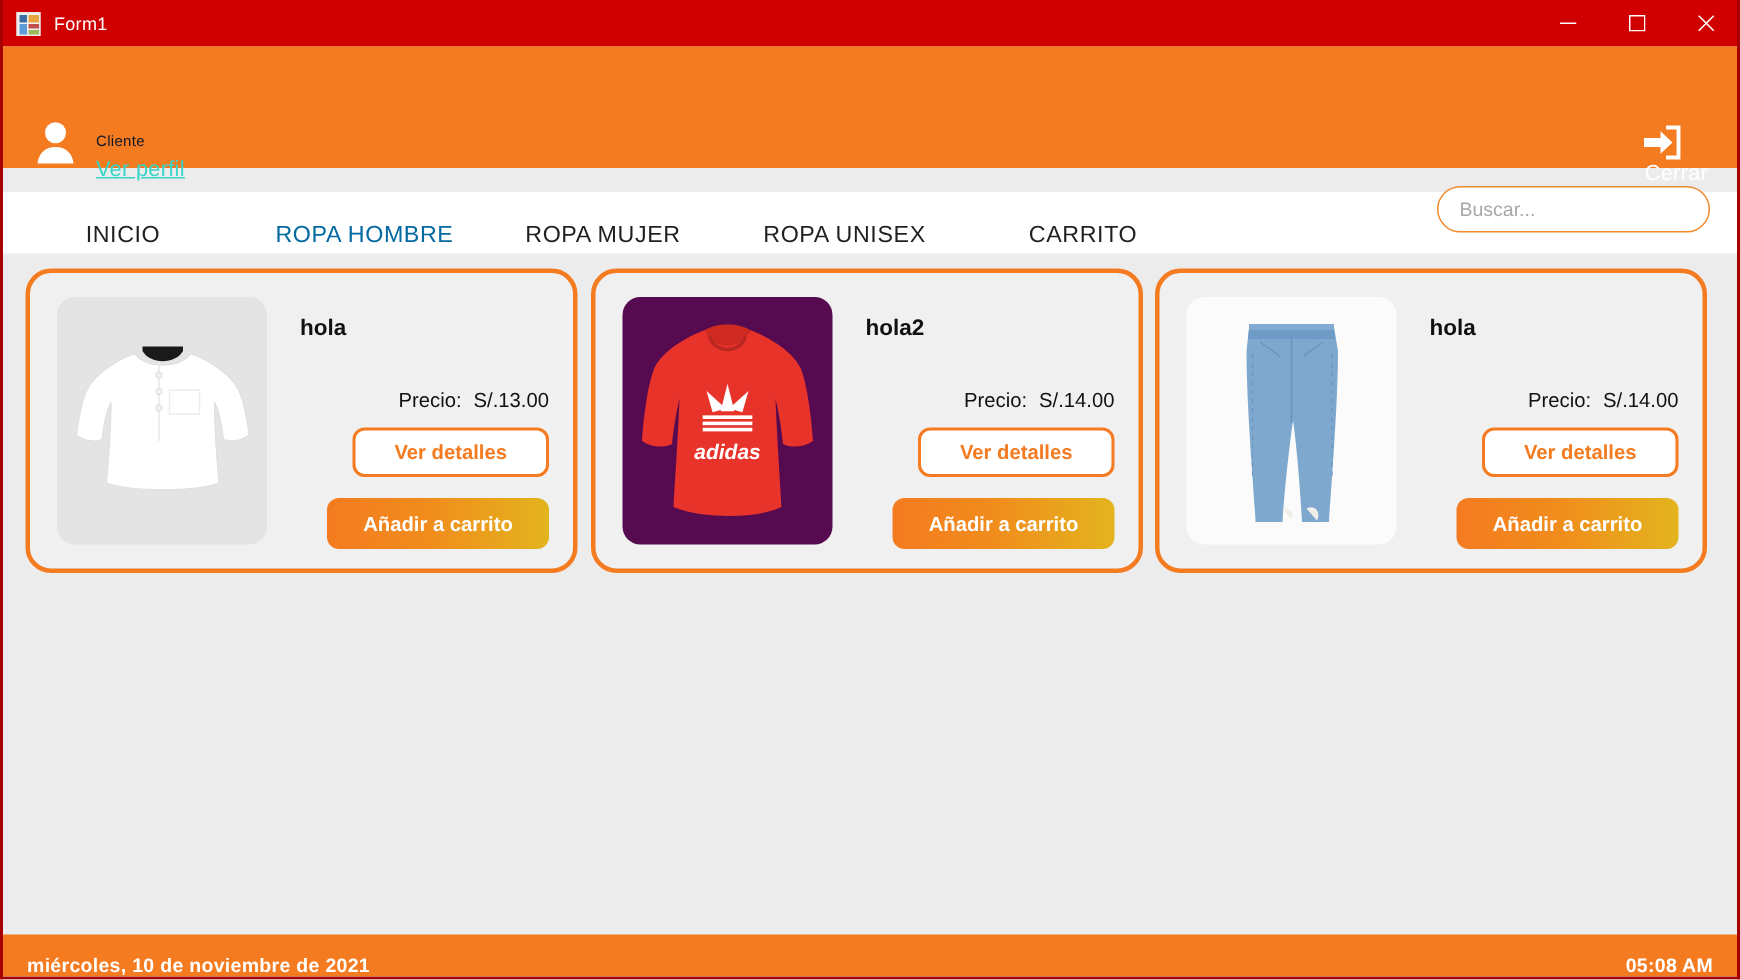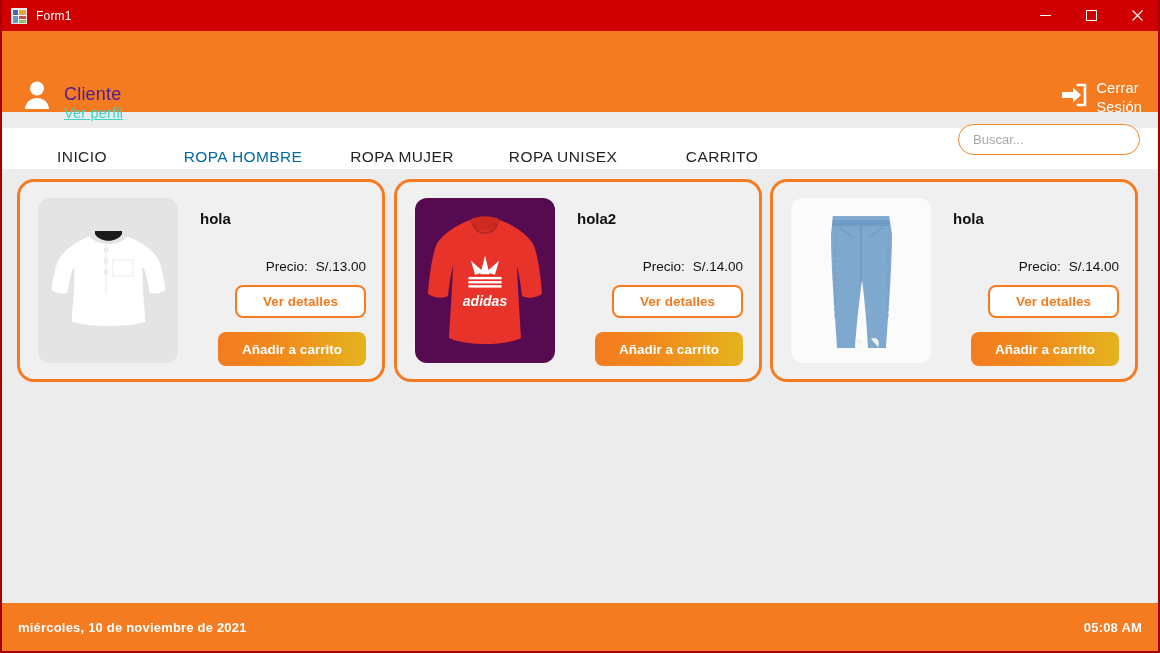--- a/index.html
+++ b/index.html
@@ -62,32 +62,32 @@
     position: absolute; top: 31px; left: 0; right: 0; height: 81px;
     background: #f47b20;
   }
   .user-block {
     position: absolute; left: 22px; top: 49px;
     display: flex; align-items: flex-start;
   }
   .avatar-icon { width: 26px; height: 30px; margin-right: 14px; flex: none; }
   .user-texts { padding-top: 5px; }
   .user-name {
-    color: #4c1d95; font-size: 18px; line-height: 19px;
+    color: #0f172a; font-size: 10px; line-height: 19px;
     letter-spacing: .2px;
   }
   .user-link {
     color: #37d6c9; font-size: 14.5px; line-height: 19px;
     text-decoration: underline; letter-spacing: .2px; cursor: pointer;
     display: inline-block;
   }
 
   .logout-block {
     position: absolute; right: 16px; top: 48px;
-    display: flex; align-items: flex-start; cursor: pointer;
+    display: flex; align-items: flex-start; cursor: pointer; flex-direction: column;
   }
   .logout-icon { width: 25px; height: 24px; margin-right: 9px; margin-top: 4px; flex: none; }
   .logout-texts { line-height: 19px; }
   .logout-l1, .logout-l2 {
     color: #ffffff; font-size: 14.5px; line-height: 19px;
     letter-spacing: .2px; display: block;
   }
 
   
   .navbar {
@@ -174,23 +174,23 @@
     border: none; border-radius: 8px;
     background: linear-gradient(to right, #f47b20 0%, #f18c1c 45%, #e3b41e 100%);
     color: #ffffff;
     font-size: 13.5px; font-weight: bold;
     font-family: "Liberation Sans", sans-serif;
     cursor: pointer;
   }
 
   
   .statusbar {
-    position: absolute; left: 0; right: 0; bottom: 0; height: 48px;
+    position: absolute; left: 0; right: 0; bottom: 0; height: 28px;
     background: #f47b20;
-    display: flex; align-items: center; justify-content: space-between;
+    display: flex; align-items: flex-end; justify-content: space-between;
   }
   .status-date {
     color: #ffffff; font-size: 13px; font-weight: bold;
     margin-left: 16px; letter-spacing: .2px;
   }
   .status-time {
     color: #ffffff; font-size: 13px; font-weight: bold;
     margin-right: 16px; letter-spacing: .2px;
   }
 </style>

